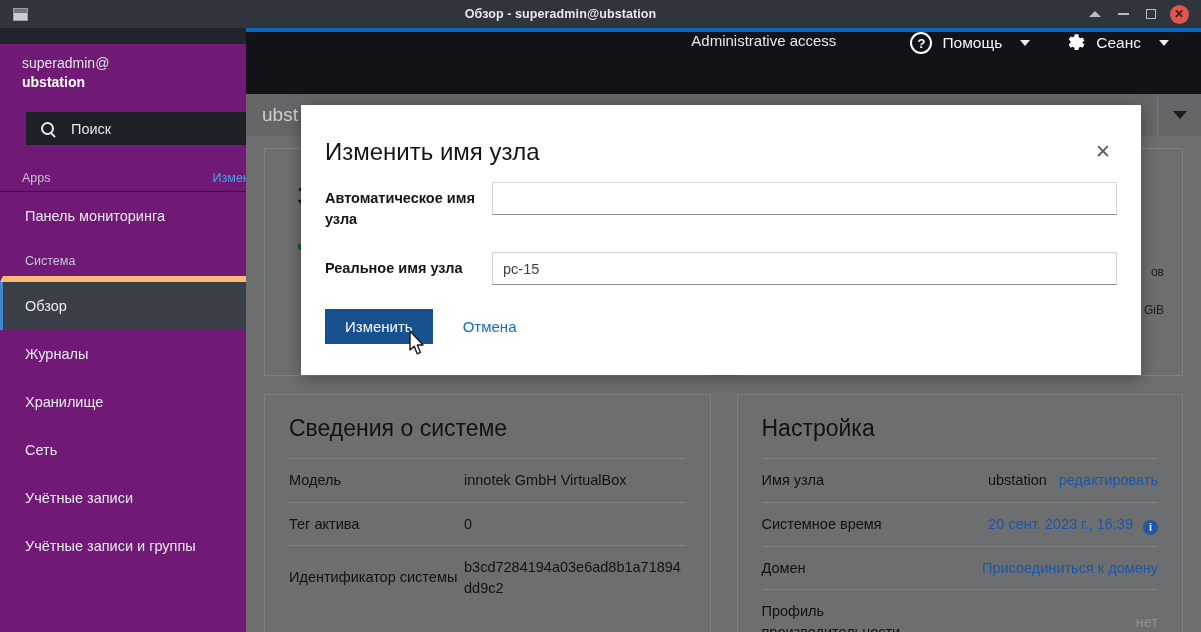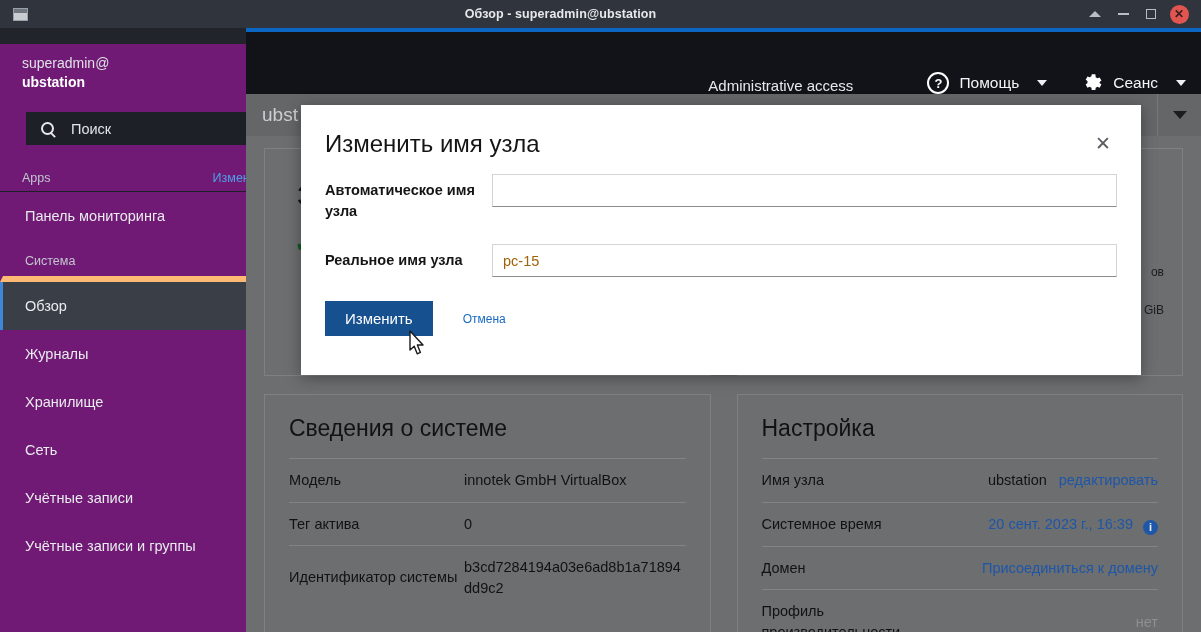--- a/index.html
+++ b/index.html
@@ -182,23 +182,23 @@
     left: 246px; top: 28px;
     width: 955px; height: 4px;
     background: #0a66c2;
   }
   .topnav {
     position: absolute;
     left: 246px; top: 32px;
     width: 955px; height: 62px;
     background: #111318;
     display: flex;
-    align-items: flex-end;
+    align-items: flex-start;
     justify-content: flex-end;
-    padding-right: 15px;
+    padding-right: 32px;
     gap: 0;
   }
   .admin-access {
     color: #e6e8eb;
     font-size: 15px;
     margin-right: 40px;
   }
   .nav-drop {
     display: flex;
     align-items: center;
@@ -343,21 +343,21 @@
     position: absolute;
     left: 301px; top: 105px;
     width: 840px; height: 270px;
     background: #ffffff;
     box-shadow: 0 3px 14px rgba(0,0,0,0.35);
     z-index: 50;
   }
   .modal-head {
     display: flex;
     align-items: flex-start;
-    padding: 25px 24px 0 24px;
+    padding: 33px 24px 0 24px;
   }
   .modal-title {
     flex: 1;
     font-size: 24px;
     color: #151515;
   }
   .modal-x {
     font-size: 19px;
     color: #5b5f63;
     line-height: 1;
@@ -379,42 +379,42 @@
     padding-top: 6px;
   }
   .form-input {
     flex: 1;
     height: 33px;
     border: 1px solid #d5d5d5;
     border-bottom: 1px solid #8c8c8c;
     background: #ffffff;
     padding: 0 10px;
     font-size: 14.5px;
-    color: #a16207;
+    color: #404040;
     font-family: "Liberation Sans", sans-serif;
     display: flex;
     align-items: center;
   }
   .modal-actions {
     display: flex;
     align-items: center;
     gap: 30px;
     padding: 2px 24px 0 24px;
   }
   .btn-primary {
     background: #16508f;
     color: #ffffff;
     font-size: 15px;
     padding: 9px 20px;
     border: none;
     font-family: "Liberation Sans", sans-serif;
   }
   .btn-link {
     color: #186ac2;
-    font-size: 12px;
+    font-size: 15px;
   }
   .cursor {
     position: absolute;
     left: 408px; top: 330px;
     width: 22px; height: 28px;
     z-index: 80;
     pointer-events: none;
   }
 </style>
 </head>

